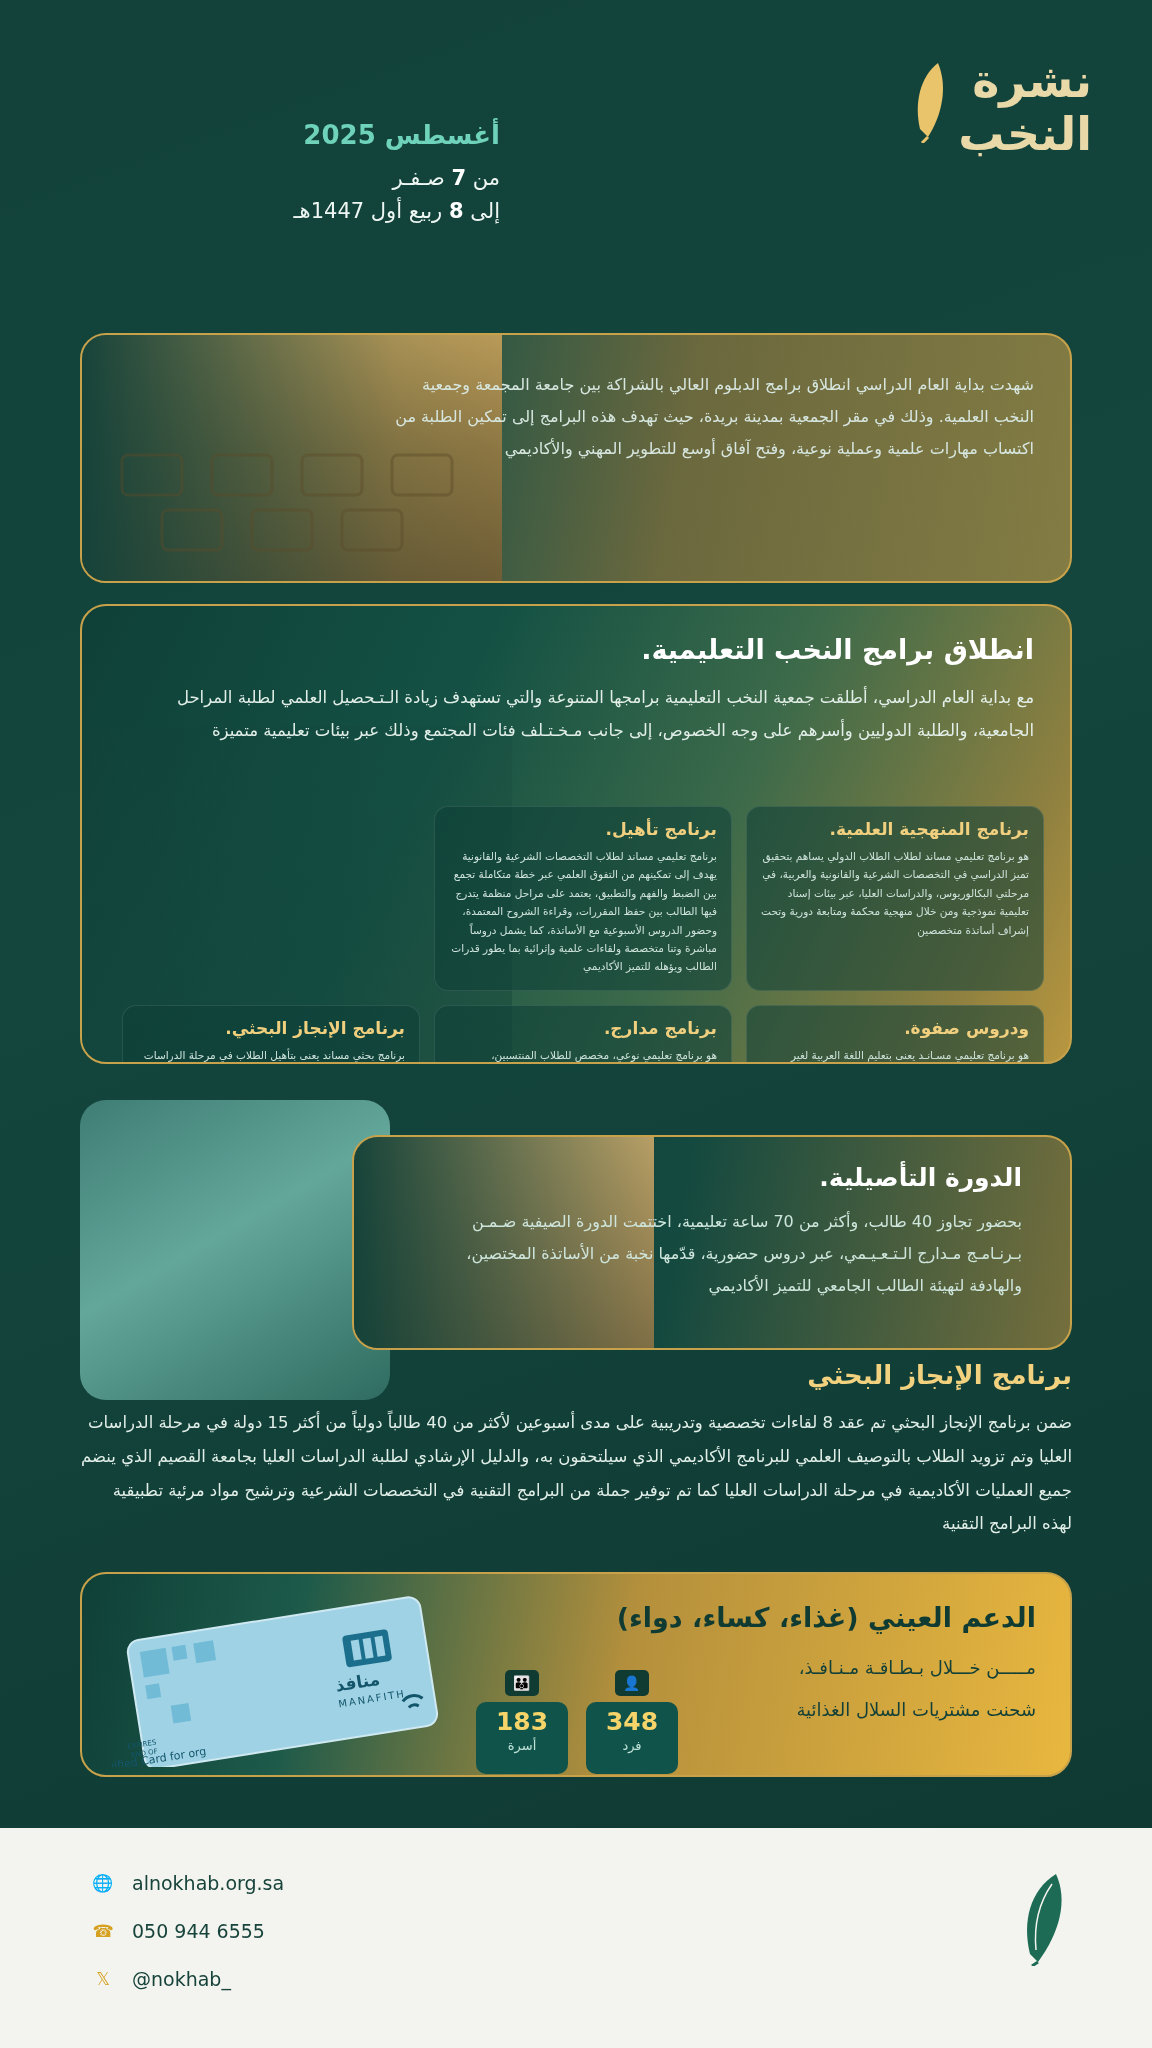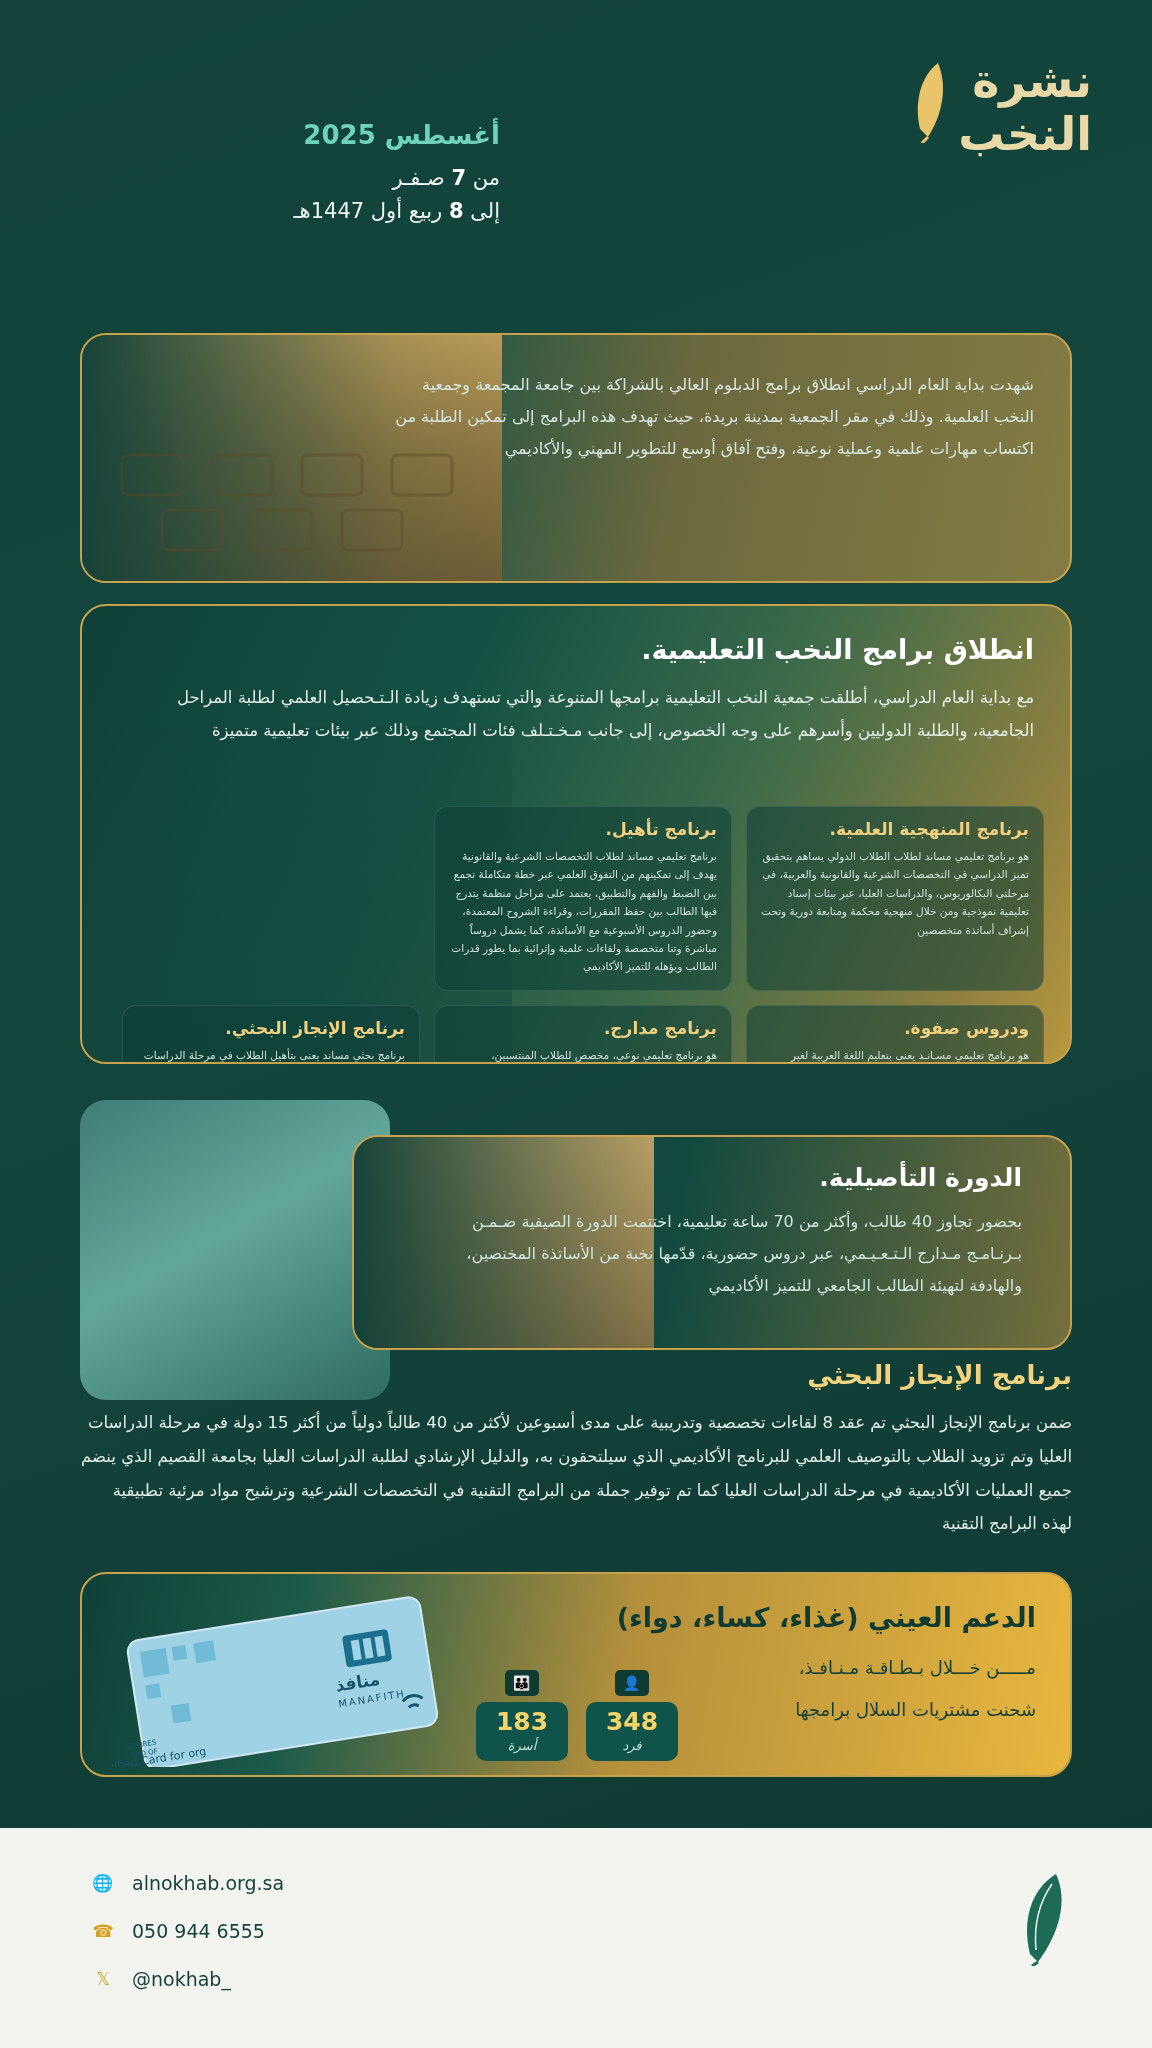--- a/index.html
+++ b/index.html
@@ -146,24 +146,24 @@
   .c5-title { color: #0f3b33; font-size: 27px; font-weight: bold; margin-bottom: 18px; }
   .c5-sub { color: #123f37; font-size: 18px; line-height: 1.9; margin-top: 8px; }
   .stats { position: absolute; top: 96px; right: 392px; display: flex; gap: 18px; direction: rtl; }
   .stat { width: 92px; text-align: center; }
   .stat-icon {
     width: 34px; height: 26px; margin: 0 auto 6px; border-radius: 5px;
     background: #0f3b33; display: flex; align-items: center; justify-content: center;
     color: #ffd76a; font-size: 14px;
   }
   .stat-box {
-    background: #10534a; border-radius: 10px; padding: 6px 4px 8px;
+    background: #10534a; border-radius: 10px; padding: 6px 4px 21px;
   }
   .stat-num { color: #f6d46a; font-size: 25px; font-weight: bold; line-height: 1.1; }
-  .stat-lbl { color: #bfe3d8; font-size: 13px; margin-top: 2px; font-style: italic; }
+  .stat-lbl { color: #bfe3d8; font-size: 13px; margin-top: 2px; }
 
   
   .footer {
     position: absolute; bottom: 0; left: 0; width: 1152px; height: 220px;
     background: #f3f4ef;
   }
   .contacts { position: absolute; top: 42px; left: 90px; text-align: left; direction: ltr; }
   .crow { display: flex; align-items: center; gap: 16px; margin-bottom: 22px; }
   .cicon {
     width: 26px; height: 26px; border-radius: 50%;
@@ -304,21 +304,21 @@
         <text x="36" y="141" font-size="7" fill="#13556b" font-family="DejaVu Sans">END OF</text>
         <text x="84" y="150" font-size="11" fill="#13556b" font-family="DejaVu Sans">Unified Card for org</text>
         <path d="M286 128 a14 14 0 0 1 20 0" stroke="#13556b" stroke-width="3" fill="none"></path>
         <path d="M291 135 a8 8 0 0 1 10 0" stroke="#13556b" stroke-width="3" fill="none"></path>
       </g>
     </svg>
 
     <div class="c5-right">
       <div class="c5-title">الدعم العيني (غذاء، كساء، دواء)</div>
       <div class="c5-sub">مـــــن خـــلال بـطـاقـة مـنـافـذ،</div>
-      <div class="c5-sub">شحنت مشتريات السلال برامجها</div>
+      <div class="c5-sub">شحنت مشتريات السلال الغذائية</div>
     </div>
 
     <div class="stats">
       <div class="stat">
         <div class="stat-icon">👤</div>
         <div class="stat-box">
           <div class="stat-num">348</div>
           <div class="stat-lbl">فرد</div>
         </div>
       </div>

